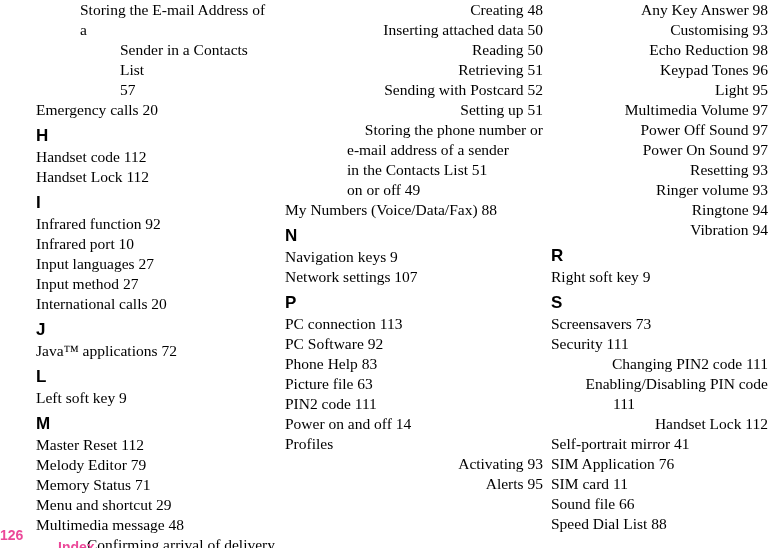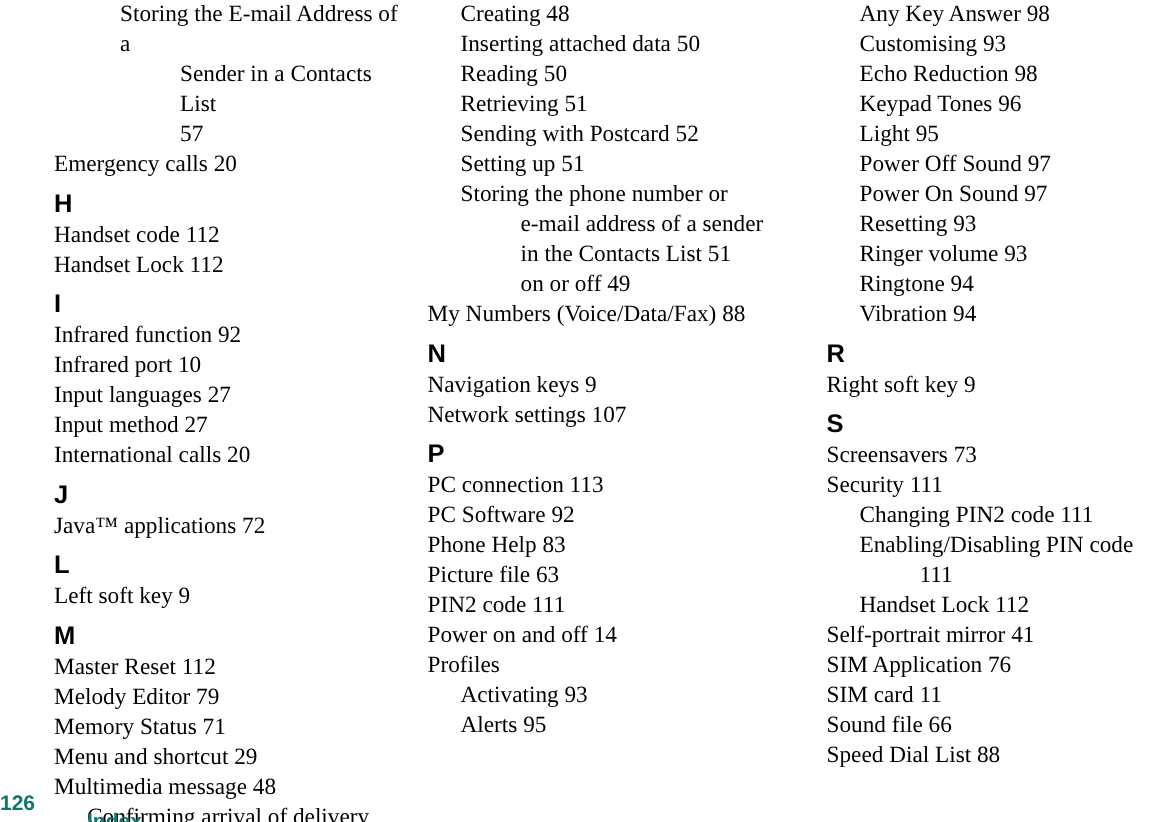--- a/index.html
+++ b/index.html
@@ -56,20 +56,21 @@
 
   
   .lvl0 {
     padding-left: 0;
     text-indent: 0;
   }
   
   .lvl1 {
     padding-left: 22px;
     text-indent: 0;
+    text-align: right;
   }
   
   .lvl2 {
     padding-left: 44px;
     text-indent: 0;
   }
   
   .cont1 { padding-left: 62px; }
   .cont2 { padding-left: 84px; }
 
@@ -89,21 +90,21 @@
   .footer {
     position: absolute;
     left: 0;
     bottom: 0;
     width: 768px;
     height: 26px;
     font-family: "Liberation Sans", "DejaVu Sans", sans-serif;
     font-weight: bold;
     font-size: 14px;
     line-height: 26px;
-    color: #0f766e;
+    color: #ec4899;
   }
   .footer .pageno {
     position: absolute;
     left: 0px;
     top: 0;
   }
   .footer .sectionname {
     position: absolute;
     left: 58px;
     top: 12px;
@@ -168,20 +169,21 @@
         <div class="entry lvl0">Profiles</div>
         <div class="entry lvl1">Activating 93</div>
         <div class="entry lvl1">Alerts 95</div>
       </div>
     <div class="column col-3">
         <div class="entry lvl1">Any Key Answer 98</div>
         <div class="entry lvl1">Customising 93</div>
         <div class="entry lvl1">Echo Reduction 98</div>
         <div class="entry lvl1">Keypad Tones 96</div>
         <div class="entry lvl1">Light 95</div>
+        <div class="entry lvl1">Multimedia Volume 97</div>
         <div class="entry lvl1">Power Off Sound 97</div>
         <div class="entry lvl1">Power On Sound 97</div>
         <div class="entry lvl1">Resetting 93</div>
         <div class="entry lvl1">Ringer volume 93</div>
         <div class="entry lvl1">Ringtone 94</div>
         <div class="entry lvl1">Vibration 94</div>
         <div class="letter">R</div>
         <div class="entry lvl0">Right soft key 9</div>
         <div class="letter">S</div>
         <div class="entry lvl0">Screensavers 73</div>

